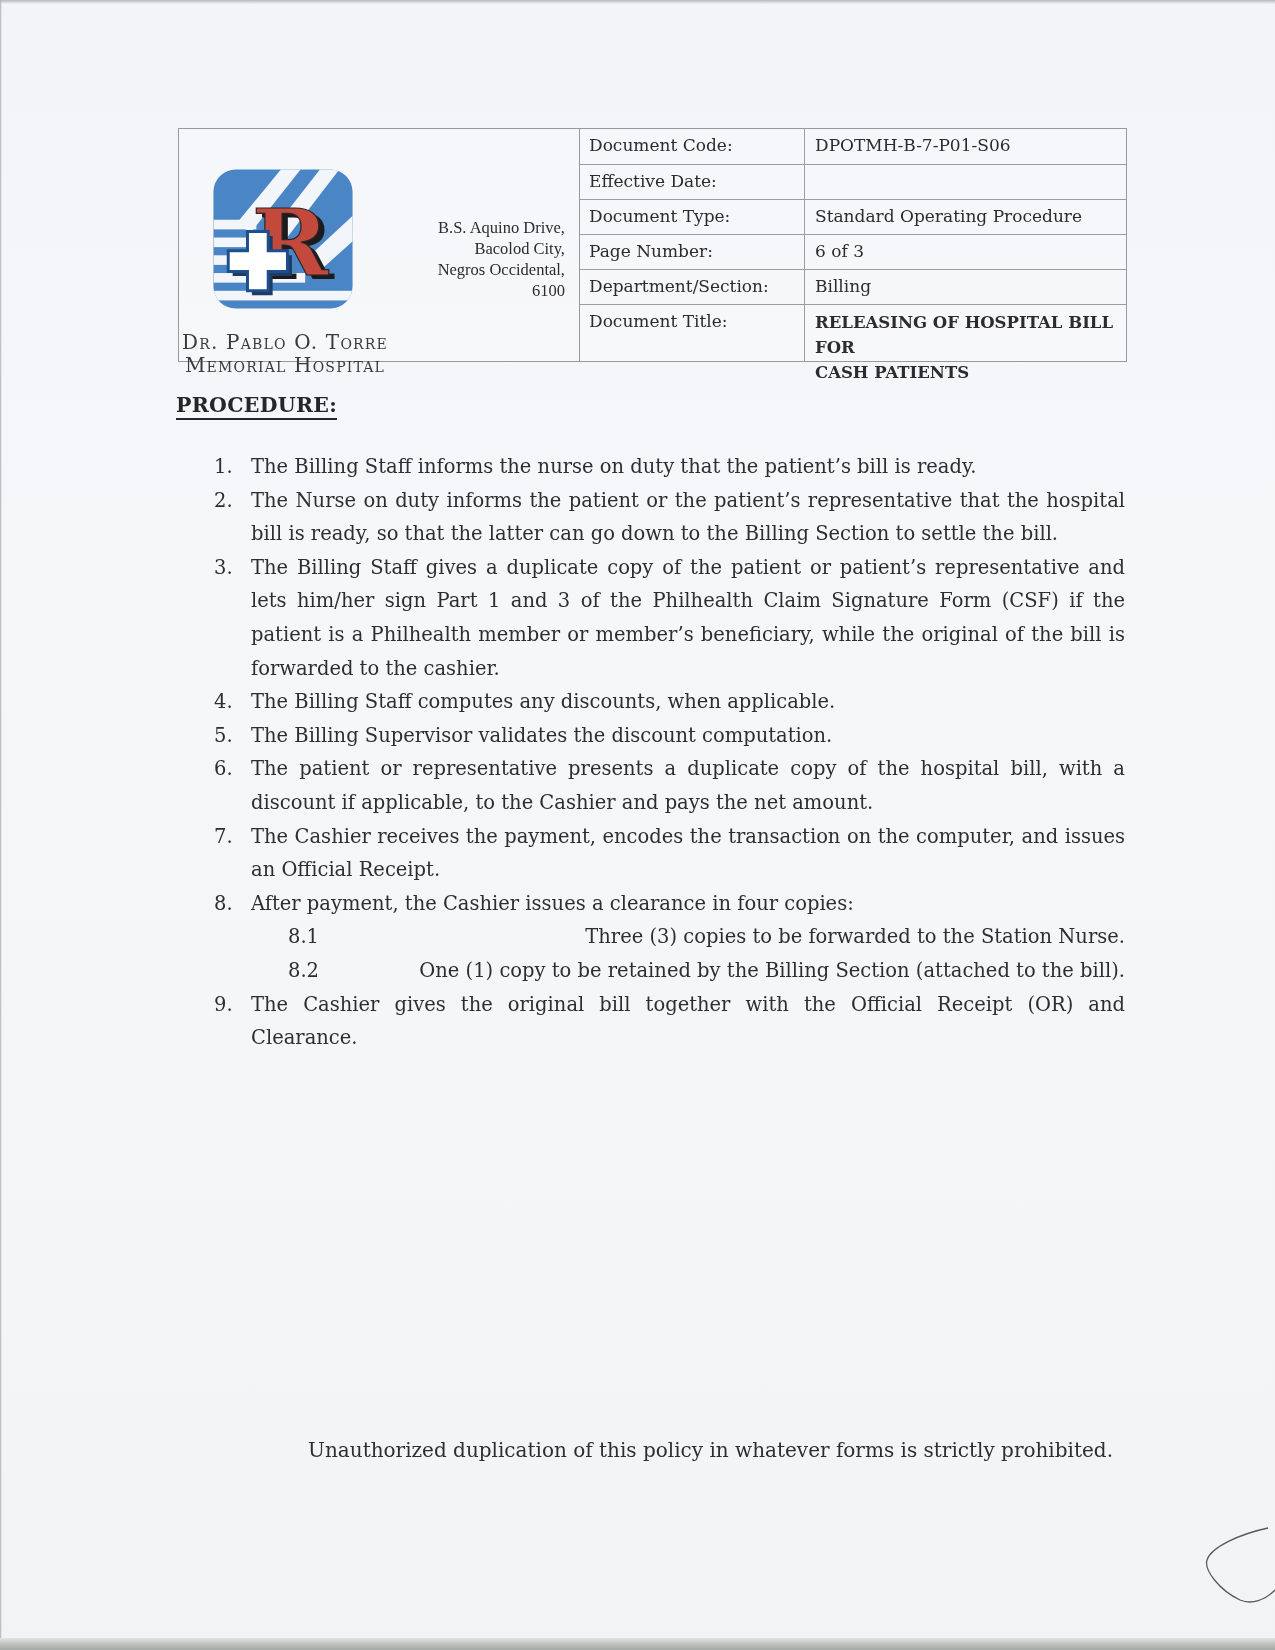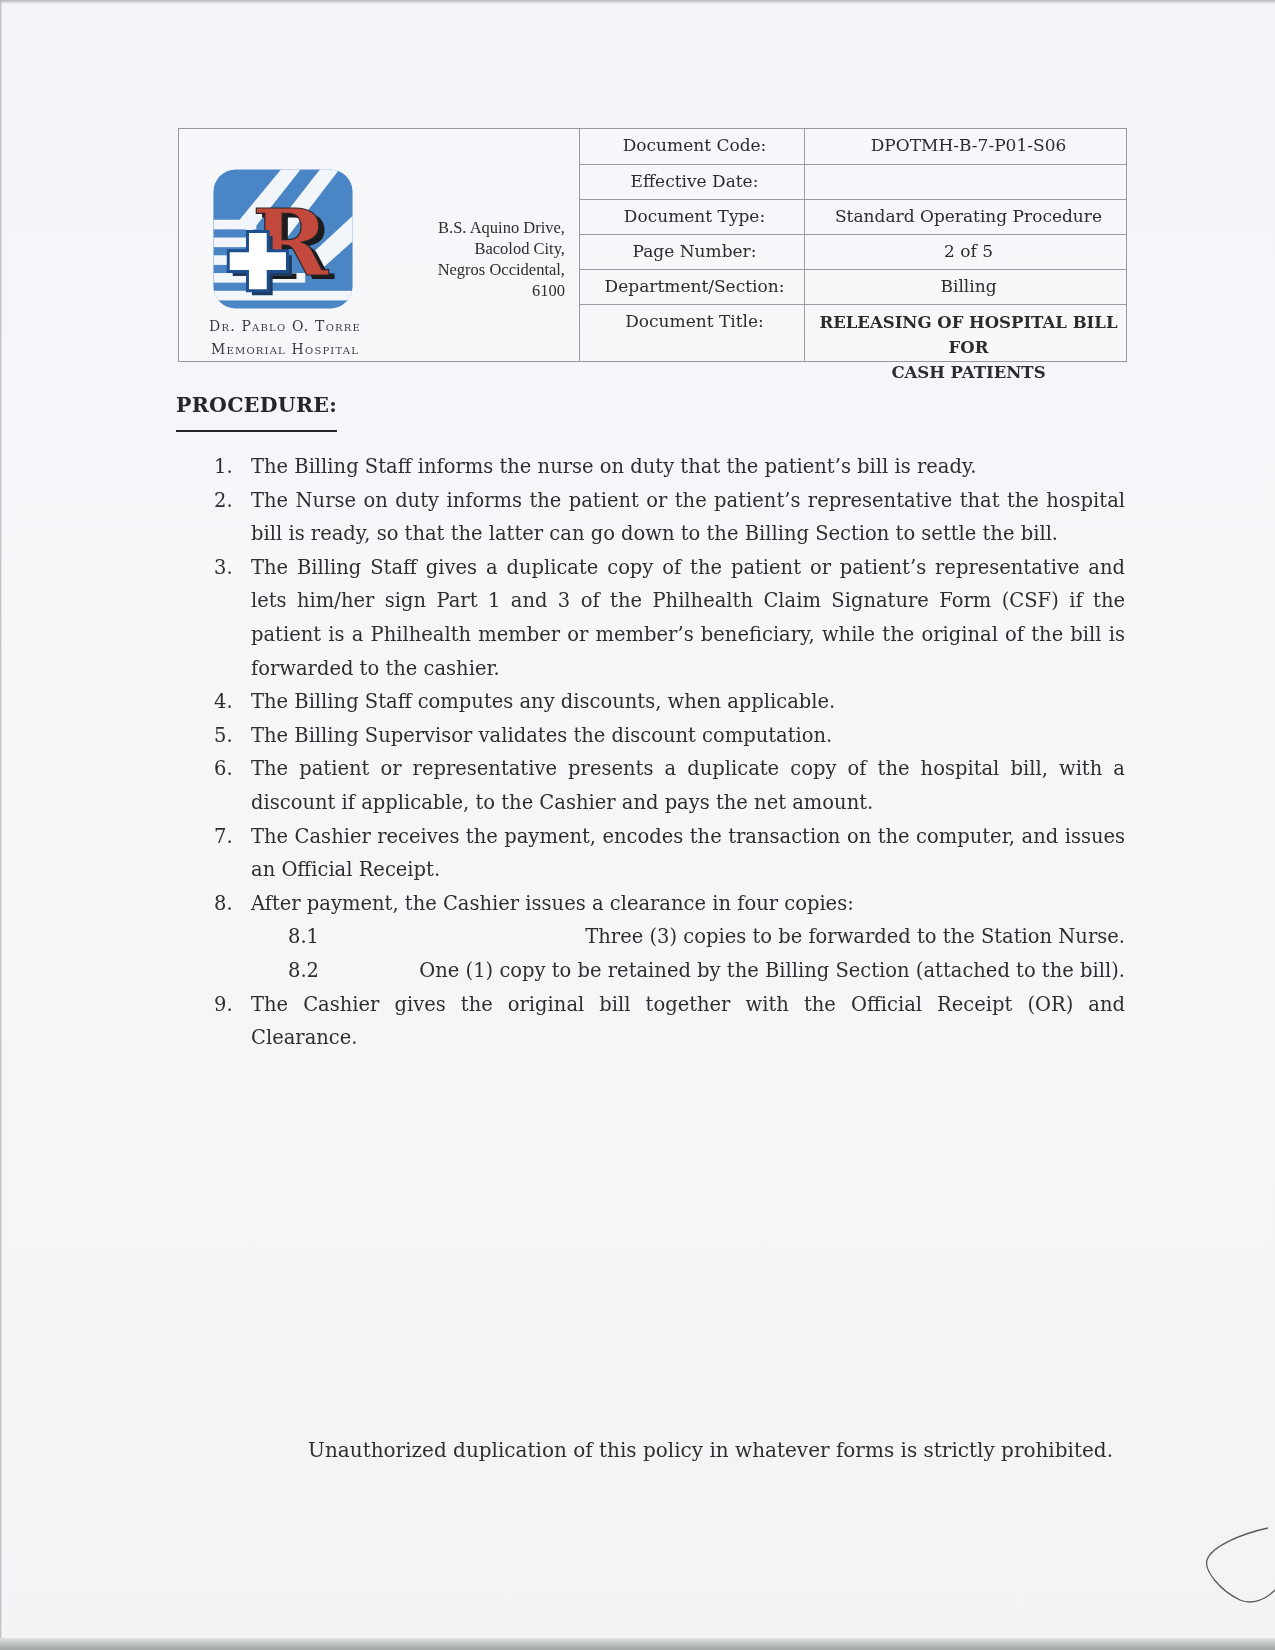--- a/index.html
+++ b/index.html
@@ -21,40 +21,40 @@
   .edge-bottom { position:absolute; left:0; bottom:0; width:100%; height:12px;
     background:linear-gradient(180deg,#e2e4e5 0%,#c3c8c5 40%,#a2a8a4 100%); }
 
   
   .header-table {
     position:absolute; left:178px; top:128px; width:949px;
     display:flex; border:1px solid #97999d; background:rgba(255,255,255,0.25);
   }
   .org-cell { position:relative; width:400px; height:232px; flex:0 0 400px; }
   .logo-wrap { position:absolute; left:30px; top:36px; width:148px; height:148px; }
-  .org-name { position:absolute; left:0; top:186px; width:212px; text-align:center;
-    font-variant:small-caps; letter-spacing:1.2px; font-size:14px; line-height:23px; color:#3a3a41; }
+  .org-name { position:absolute; left:0; top:202px; width:212px; text-align:center;
+    font-variant:small-caps; letter-spacing:1.2px; font-size:20px; line-height:23px; color:#3a3a41; }
   .org-address { position:absolute; left:206px; top:88px; width:180px; text-align:right;
     font-size:16.5px; line-height:21px; color:#2c2b2e;
     font-family:"Liberation Serif","DejaVu Serif",serif; }
 
-  .meta { flex:1; display:flex; flex-direction:column; border-left:1px solid #97999d;text-align:center; }
+  .meta { flex:1; display:flex; flex-direction:column; border-left:1px solid #97999d; }
   .meta-row { display:flex; height:35px; }
   .meta-row + .meta-row { border-top:1px solid #9b9da1; }
   .meta-row.tall { height:57px; }
   .meta-label { width:225px; flex:0 0 225px; border-right:1px solid #9b9da1;
     padding:6px 4px 0 9px; font-size:17px; color:#2c2b2e; }
   .meta-value { flex:1; padding:6px 4px 0 10px; font-size:17px; color:#2c2b2e; }
   .meta-row.tall .meta-value { font-weight:bold; font-size:16.5px; line-height:25px;
     padding-top:5px; white-space:pre-line; }
 
   
   .procedure-heading { position:absolute; left:176px; top:393px;
     font-size:20.5px; font-weight:bold; letter-spacing:0.3px; color:#26252a; }
-  .procedure-heading span { display:inline-block; border-bottom:2.5px solid #26252a; padding-bottom:13px;text-align:center; }
+  .procedure-heading span { display:inline-block; border-bottom:2.5px solid #26252a; padding-bottom:1px;text-align:center; }
 
   .steps { position:absolute; left:214px; top:450px; width:911px;
     font-size:19.5px; line-height:33.6px; color:#2e2d30; list-style:none; }
   .steps li { display:flex; }
   .steps .num { flex:0 0 37px; }
   .steps .txt { flex:1; text-align:justify; }
   .steps li.sub { margin-left:74px; }
   .steps li.sub .num { flex:0 0 54px; }
   .steps li.sub .txt { text-align:right; }
 
@@ -116,21 +116,21 @@
       </div>
       <div class="meta-row">
         <div class="meta-label">Effective Date:</div>
       </div>
       <div class="meta-row">
         <div class="meta-label">Document Type:</div>
         <div class="meta-value">Standard Operating Procedure</div>
       </div>
       <div class="meta-row">
         <div class="meta-label">Page Number:</div>
-        <div class="meta-value">2 of 5</div>
+        <div class="meta-value">6 of 3</div>
       </div>
       <div class="meta-row">
         <div class="meta-label">Department/Section:</div>
         <div class="meta-value">Billing</div>
       </div>
       <div class="meta-row tall">
         <div class="meta-label">Document Title:</div>
         <div class="meta-value">RELEASING OF HOSPITAL BILL FOR
 CASH PATIENTS</div>
       </div>

